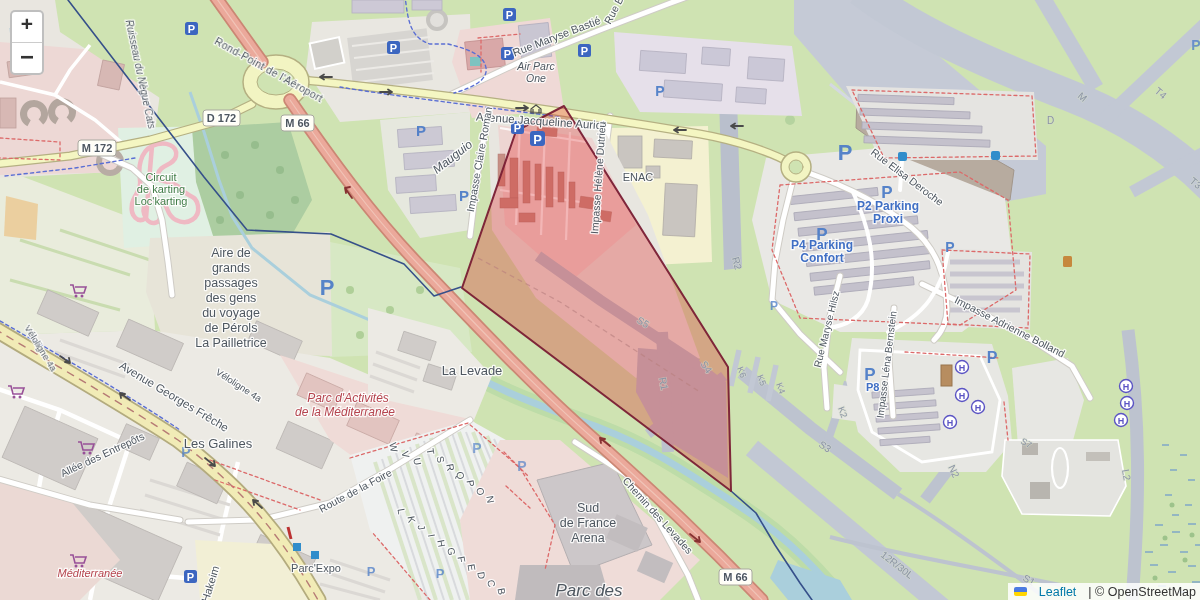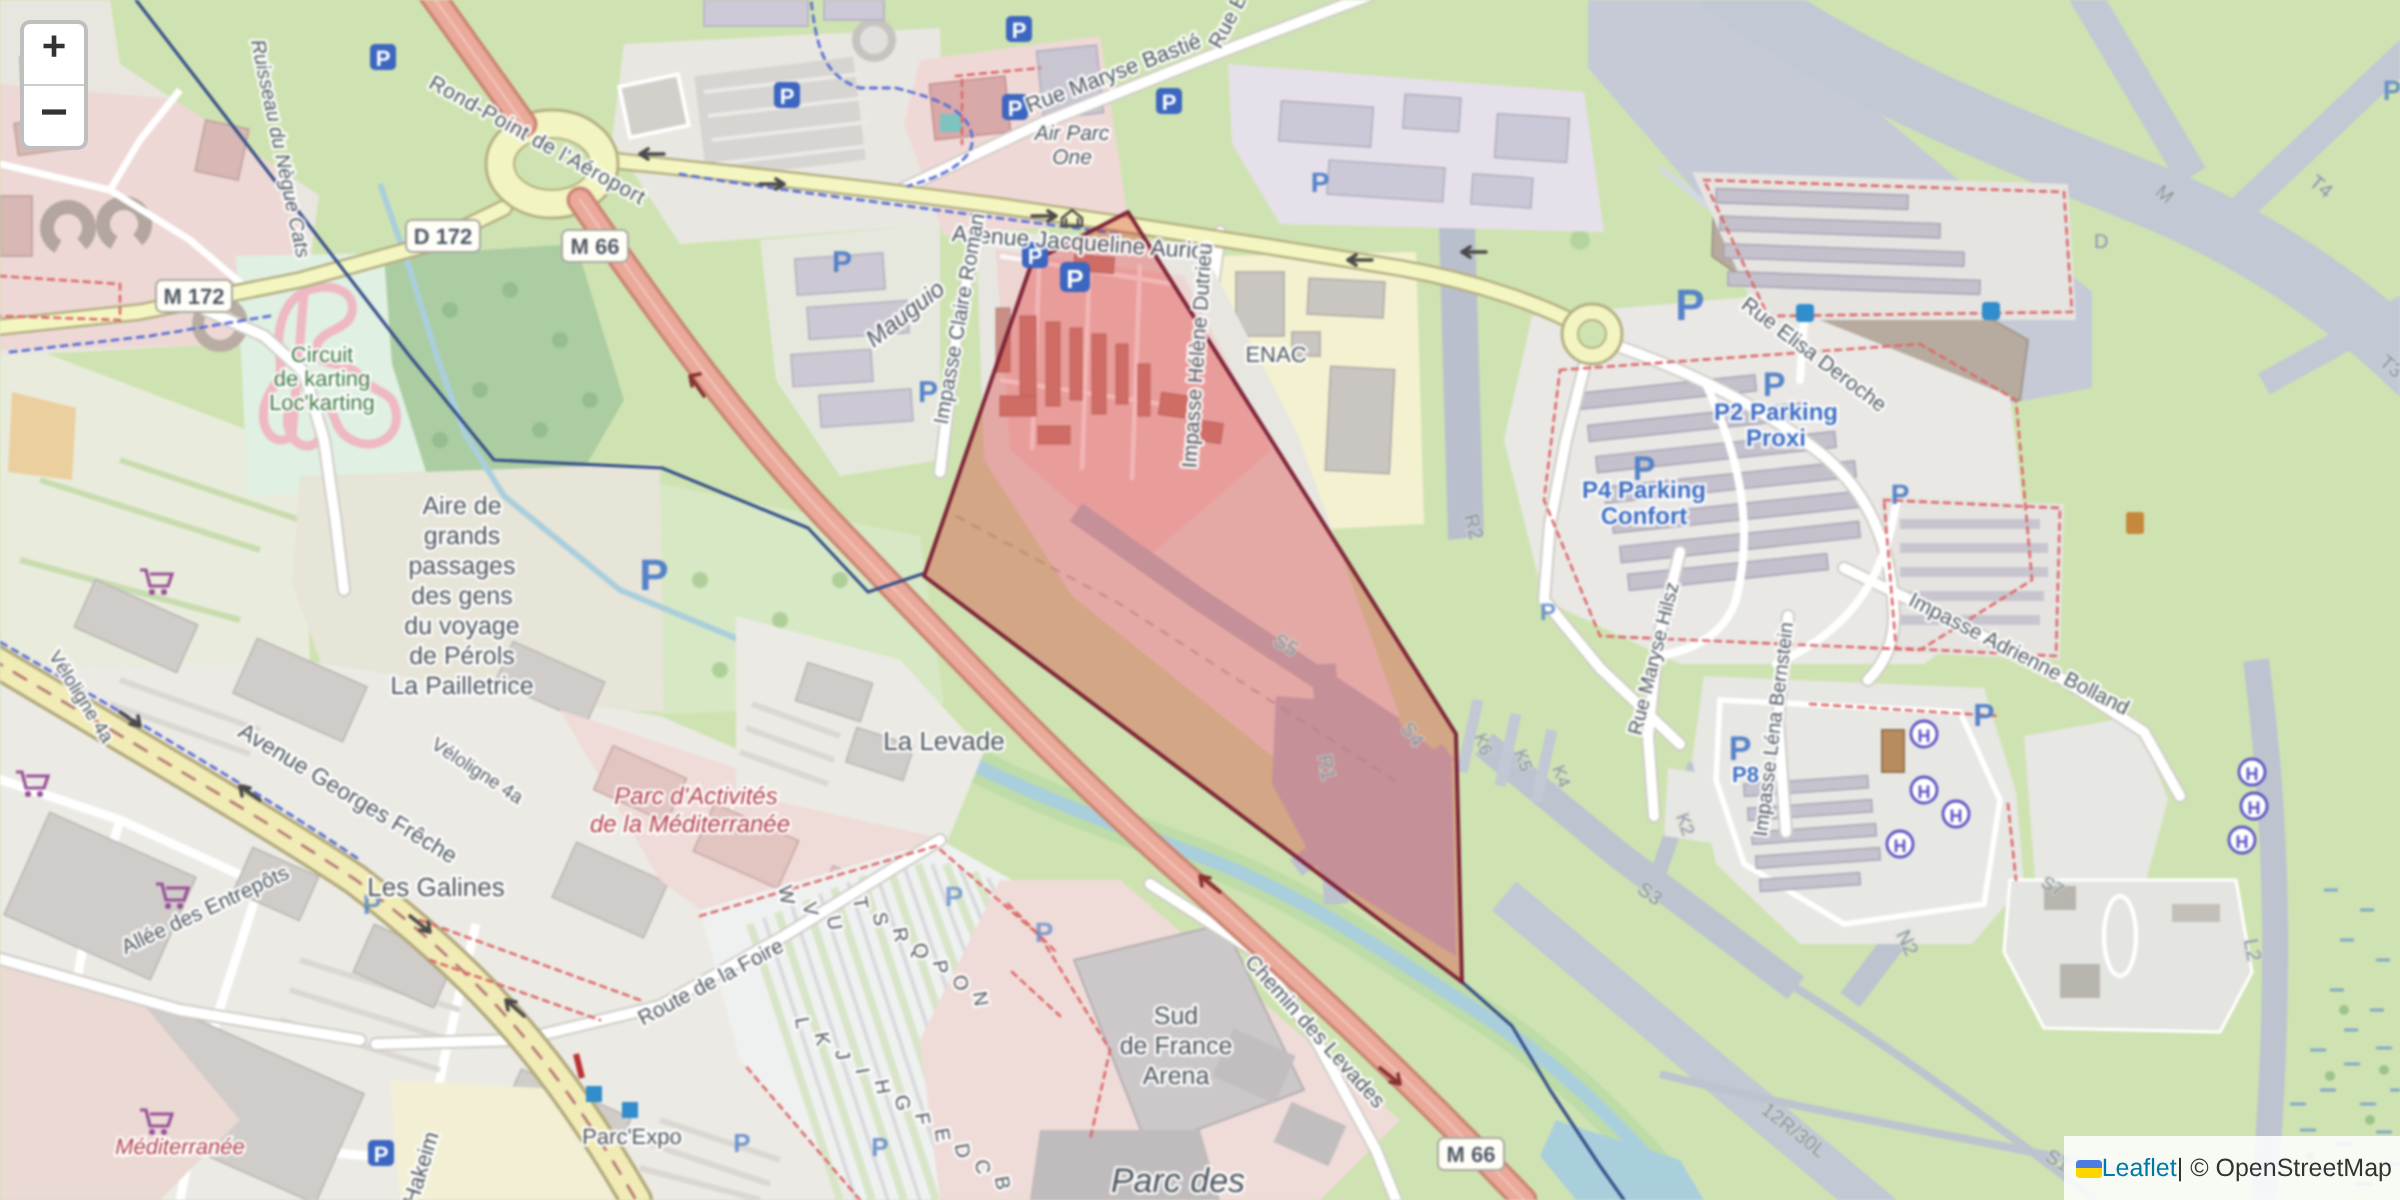--- a/index.html
+++ b/index.html
@@ -761,21 +761,21 @@
 </g>
 </g>
 
 </svg>
 
 <div style="position:absolute;left:10px;top:10px;width:30px;border:2px solid rgba(0,0,0,0.25);border-radius:5px;background:#fff">
 <div style="width:30px;height:30px;line-height:28px;text-align:center;font:bold 21px 'Liberation Sans',sans-serif;color:#333;border-bottom:1px solid #ccc">+</div>
 <div style="width:30px;height:30px;line-height:27px;text-align:center;font:bold 24px 'Liberation Sans',sans-serif;color:#333">−</div>
 </div>
 
-<div style="position:absolute;right:0;bottom:0;height:32px;background:rgba(255,255,255,0.85);padding:0 4px 0 6px;font:12.5px 'Liberation Sans',sans-serif;color:#333;display:flex;align-items:center;gap:0">
+<div style="position:absolute;right:0;bottom:0;height:17px;background:rgba(255,255,255,0.85);padding:0 4px 0 6px;font:12.5px 'Liberation Sans',sans-serif;color:#333;display:flex;align-items:center;gap:12px">
 <span style="display:inline-block;width:13px;height:9px;border-radius:2px;overflow:hidden;line-height:0">
         <span style="display:block;width:13px;height:4.5px;background:#4c7be1"></span>
         <span style="display:block;width:13px;height:4.5px;background:#ffd500"></span>
       </span>
 <span style="color:#0078a8">Leaflet</span>
       <span> | © OpenStreetMap</span>
 </div>
 </div>
 
 </body></html>

